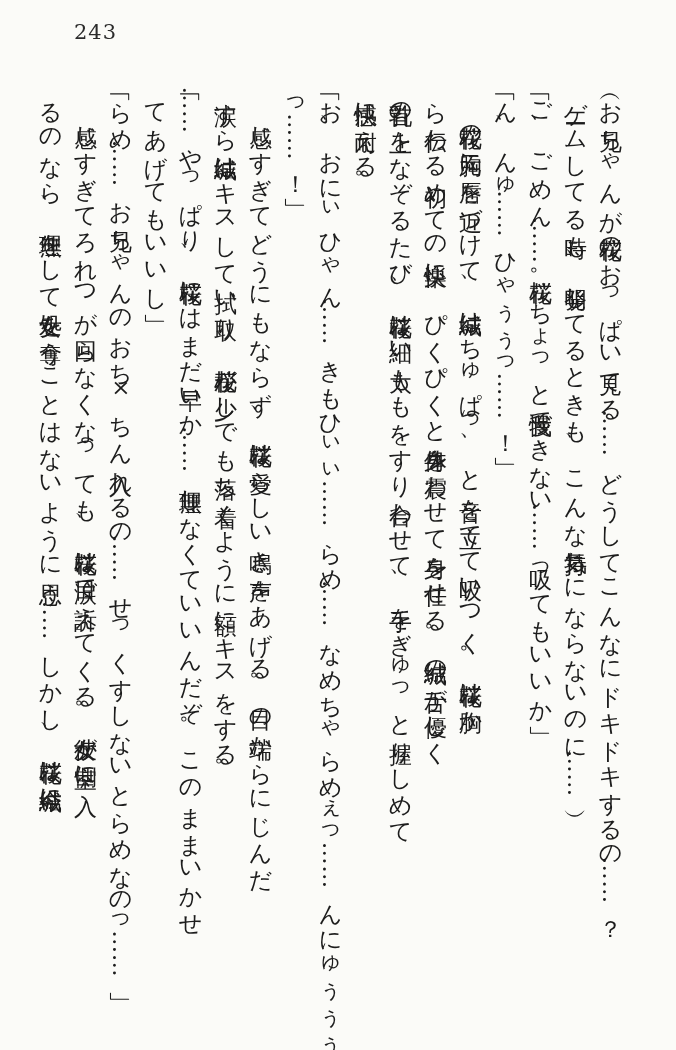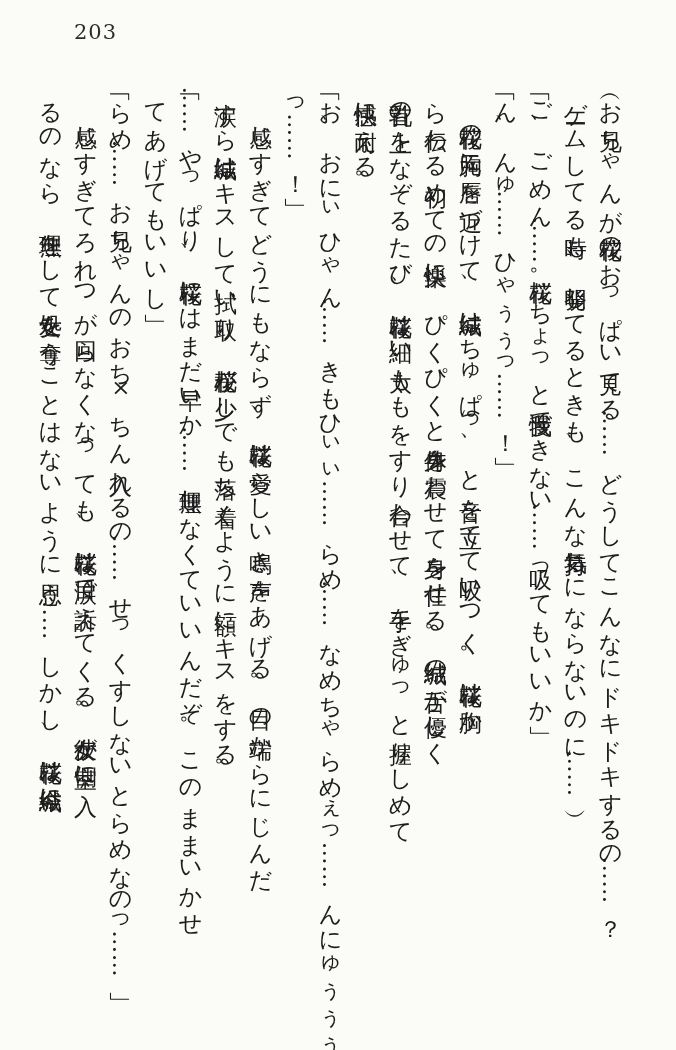--- a/index.html
+++ b/index.html
@@ -44,21 +44,21 @@
     padding: 0;
   }
   .text-line.indent {
     text-indent: 1em;
   }
 </style>
 </head>
 <body>
 
 <div class="page">
-  <div class="page-number">203</div>
+  <div class="page-number">243</div>
   <div class="text-block" id="text-block">
       <div class="text-line">（お兄ちゃんが桜花のおっぱい見てる……どうしてこんなにドキドキするの……？</div>
       <div class="text-line">ゲームしてる時も、発明してるときも、こんな気持ちにならないのに……）</div>
       <div class="text-line">「ご、ごめん……桜花。ちょっと我慢できない……吸ってもいいか」</div>
       <div class="text-line">「ん、んゅ……ひゃぅぅっ……！」</div>
       <div class="text-line indent">桜花の胸元に唇を近づけて、結城はちゅぱっ、と音を立てて吸いつく。桜花は胸か</div>
       <div class="text-line">ら伝わる初めての快楽に、ぴくぴくと身体を震わせて身を任せる。結城の舌が優しく</div>
       <div class="text-line">乳首の上をなぞるたび、桜花は細い太ももをすり合わせて、手をぎゅっと握りしめて</div>
       <div class="text-line">快感に耐える。</div>
       <div class="text-line">「お、おにぃひゃん……きもひぃぃ……らめ……なめちゃらめぇっ……んにゅぅぅぅ</div>

